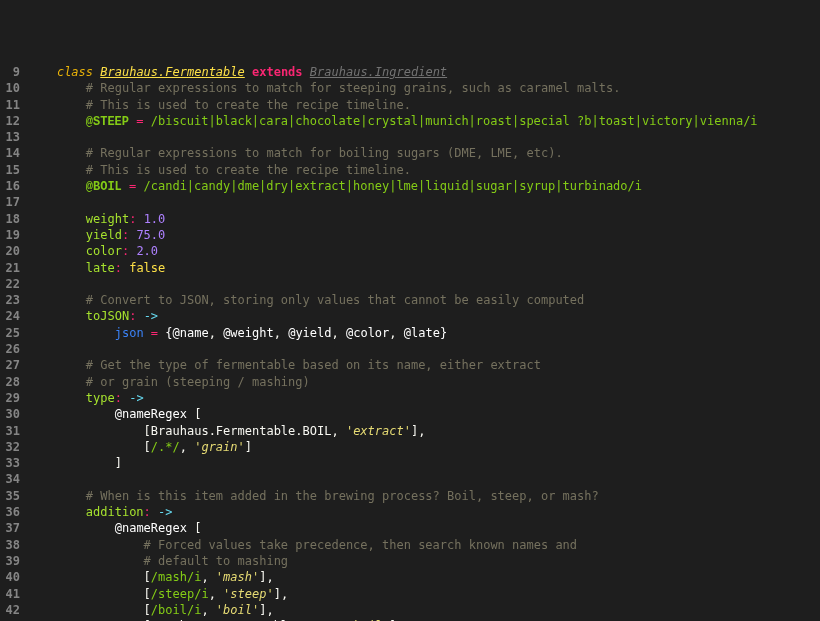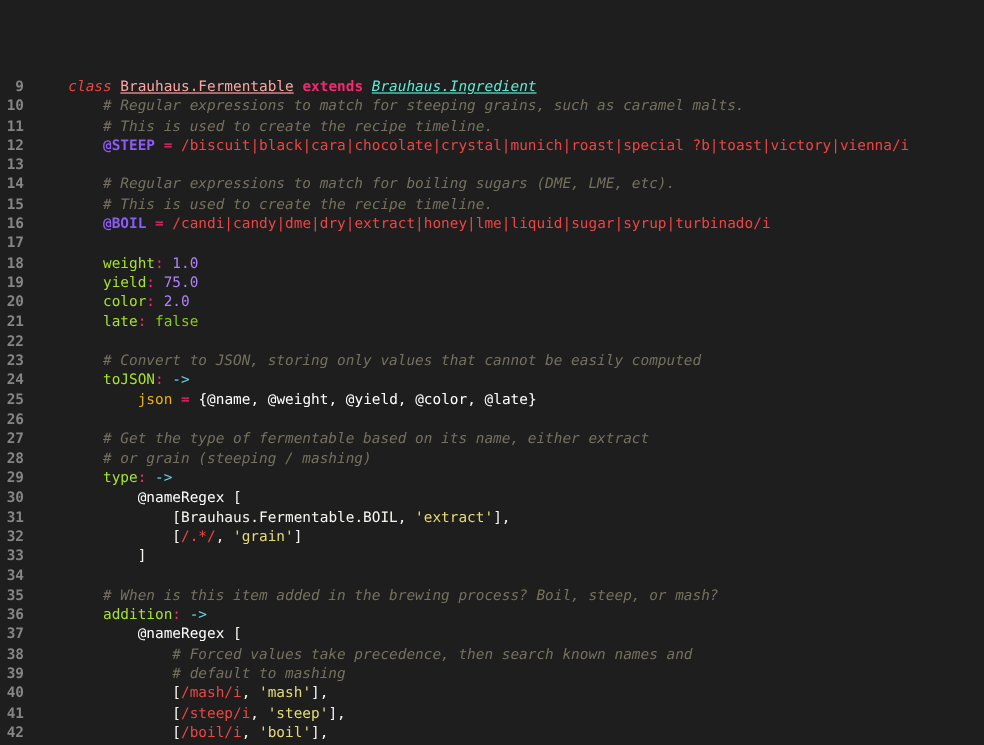--- a/index.html
+++ b/index.html
@@ -17,37 +17,37 @@
   .line { display: flex; height: 16.3px; align-items: baseline; }
   .gutter {
     width: 28px;
     text-align: right;
     color: #858585;
     padding-right: 8px;
     user-select: none;
     font-weight: bold;
   }
   .code { flex: 1; }
-  .kw-class { color: #ef4444; font-style: italic; }
+  .kw-class { color: #eab308; font-style: italic; }
   .kw-extends { color: #f92672; font-weight: bold; }
-  .classname { color: #fca5a5; text-decoration: underline; }
-  .supername { color: #5eead4; text-decoration: underline; font-style: italic; }
-  .comment { color: #75715e; font-style: italic; }
-  .decorator { color: #8b5cf6; font-weight: bold; }
+  .classname { color: #fde047; text-decoration: underline; font-style: italic; }
+  .supername { color: #737373; text-decoration: underline; font-style: italic; }
+  .comment { color: #75715e; }
+  .decorator { color: #84cc16; font-weight: bold; font-family: Liberation Mono, monospace; }
   .op-eq { color: #f92672; }
-  .regex { color: #ef4444; }
+  .regex { color: #84cc16; }
   .propname { color: #a6e22e; font-weight: normal; }
   .colon { color: #f92672; }
   .number { color: #ae81ff; }
-  .boolfalse { color: #84cc16; }
+  .boolfalse { color: #fde047; }
   .arrow { color: #66d9ef; }
-  .var { color: #eab308; }
+  .var { color: #3b82f6; }
   .brace { color: #fff; }
   .atvar { color: #ffffff; }
-  .string { color: #e6db74; }
+  .string { color: #e6db74; font-style: italic; }
   .plain { color: #f8f8f2; }
   .bracket { color: #f8f8f2; }
 </style>
 </head>
 <body>
 
 
 
 <div id="editor"><div class="line"><span class="gutter">9</span><span class="code"><span class="plain">    </span><span class="kw-class">class</span><span class="plain"> </span><span class="classname">Brauhaus.Fermentable</span><span class="plain"> </span><span class="kw-extends">extends</span><span class="plain"> </span><span class="supername">Brauhaus.Ingredient</span></span></div><div class="line"><span class="gutter">10</span><span class="code"><span class="plain">        </span><span class="comment"># Regular expressions to match for steeping grains, such as caramel malts.</span></span></div><div class="line"><span class="gutter">11</span><span class="code"><span class="plain">        </span><span class="comment"># This is used to create the recipe timeline.</span></span></div><div class="line"><span class="gutter">12</span><span class="code"><span class="plain">        </span><span class="decorator">@STEEP</span><span class="plain"> </span><span class="op-eq">=</span><span class="plain"> </span><span class="regex">/biscuit|black|cara|chocolate|crystal|munich|roast|special ?b|toast|victory|vienna/i</span></span></div><div class="line"><span class="gutter">13</span><span class="code"></span></div><div class="line"><span class="gutter">14</span><span class="code"><span class="plain">        </span><span class="comment"># Regular expressions to match for boiling sugars (DME, LME, etc).</span></span></div><div class="line"><span class="gutter">15</span><span class="code"><span class="plain">        </span><span class="comment"># This is used to create the recipe timeline.</span></span></div><div class="line"><span class="gutter">16</span><span class="code"><span class="plain">        </span><span class="decorator">@BOIL</span><span class="plain"> </span><span class="op-eq">=</span><span class="plain"> </span><span class="regex">/candi|candy|dme|dry|extract|honey|lme|liquid|sugar|syrup|turbinado/i</span></span></div><div class="line"><span class="gutter">17</span><span class="code"></span></div><div class="line"><span class="gutter">18</span><span class="code"><span class="plain">        </span><span class="propname">weight</span><span class="colon">:</span><span class="plain"> </span><span class="number">1.0</span></span></div><div class="line"><span class="gutter">19</span><span class="code"><span class="plain">        </span><span class="propname">yield</span><span class="colon">:</span><span class="plain"> </span><span class="number">75.0</span></span></div><div class="line"><span class="gutter">20</span><span class="code"><span class="plain">        </span><span class="propname">color</span><span class="colon">:</span><span class="plain"> </span><span class="number">2.0</span></span></div><div class="line"><span class="gutter">21</span><span class="code"><span class="plain">        </span><span class="propname">late</span><span class="colon">:</span><span class="plain"> </span><span class="boolfalse">false</span></span></div><div class="line"><span class="gutter">22</span><span class="code"></span></div><div class="line"><span class="gutter">23</span><span class="code"><span class="plain">        </span><span class="comment"># Convert to JSON, storing only values that cannot be easily computed</span></span></div><div class="line"><span class="gutter">24</span><span class="code"><span class="plain">        </span><span class="propname">toJSON</span><span class="colon">:</span><span class="plain"> </span><span class="arrow">-&gt;</span></span></div><div class="line"><span class="gutter">25</span><span class="code"><span class="plain">            </span><span class="var">json</span><span class="plain"> </span><span class="op-eq">=</span><span class="plain"> </span><span class="brace">{</span><span class="atvar">@name</span><span class="plain">, </span><span class="atvar">@weight</span><span class="plain">, </span><span class="atvar">@yield</span><span class="plain">, </span><span class="atvar">@color</span><span class="plain">, </span><span class="atvar">@late</span><span class="brace">}</span></span></div><div class="line"><span class="gutter">26</span><span class="code"></span></div><div class="line"><span class="gutter">27</span><span class="code"><span class="plain">        </span><span class="comment"># Get the type of fermentable based on its name, either extract</span></span></div><div class="line"><span class="gutter">28</span><span class="code"><span class="plain">        </span><span class="comment"># or grain (steeping / mashing)</span></span></div><div class="line"><span class="gutter">29</span><span class="code"><span class="plain">        </span><span class="propname">type</span><span class="colon">:</span><span class="plain"> </span><span class="arrow">-&gt;</span></span></div><div class="line"><span class="gutter">30</span><span class="code"><span class="plain">            </span><span class="atvar">@nameRegex</span><span class="plain"> </span><span class="bracket">[</span></span></div><div class="line"><span class="gutter">31</span><span class="code"><span class="plain">                </span><span class="bracket">[</span><span class="plain">Brauhaus.Fermentable.BOIL</span><span class="plain">, </span><span class="string">'extract'</span><span class="bracket">],</span></span></div><div class="line"><span class="gutter">32</span><span class="code"><span class="plain">                </span><span class="bracket">[</span><span class="regex">/.*/</span><span class="plain">, </span><span class="string">'grain'</span><span class="bracket">]</span></span></div><div class="line"><span class="gutter">33</span><span class="code"><span class="plain">            </span><span class="bracket">]</span></span></div><div class="line"><span class="gutter">34</span><span class="code"></span></div><div class="line"><span class="gutter">35</span><span class="code"><span class="plain">        </span><span class="comment"># When is this item added in the brewing process? Boil, steep, or mash?</span></span></div><div class="line"><span class="gutter">36</span><span class="code"><span class="plain">        </span><span class="propname">addition</span><span class="colon">:</span><span class="plain"> </span><span class="arrow">-&gt;</span></span></div><div class="line"><span class="gutter">37</span><span class="code"><span class="plain">            </span><span class="atvar">@nameRegex</span><span class="plain"> </span><span class="bracket">[</span></span></div><div class="line"><span class="gutter">38</span><span class="code"><span class="plain">                </span><span class="comment"># Forced values take precedence, then search known names and</span></span></div><div class="line"><span class="gutter">39</span><span class="code"><span class="plain">                </span><span class="comment"># default to mashing</span></span></div><div class="line"><span class="gutter">40</span><span class="code"><span class="plain">                </span><span class="bracket">[</span><span class="regex">/mash/i</span><span class="plain">, </span><span class="string">'mash'</span><span class="bracket">],</span></span></div><div class="line"><span class="gutter">41</span><span class="code"><span class="plain">                </span><span class="bracket">[</span><span class="regex">/steep/i</span><span class="plain">, </span><span class="string">'steep'</span><span class="bracket">],</span></span></div><div class="line"><span class="gutter">42</span><span class="code"><span class="plain">                </span><span class="bracket">[</span><span class="regex">/boil/i</span><span class="plain">, </span><span class="string">'boil'</span><span class="bracket">],</span></span></div><div class="line"><span class="gutter">43</span><span class="code"><span class="plain">                </span><span class="bracket">[</span><span class="plain">Brauhaus.Fermentable.BOIL</span><span class="plain">, </span><span class="string">'boil'</span><span class="bracket">],</span></span></div></div>
 

